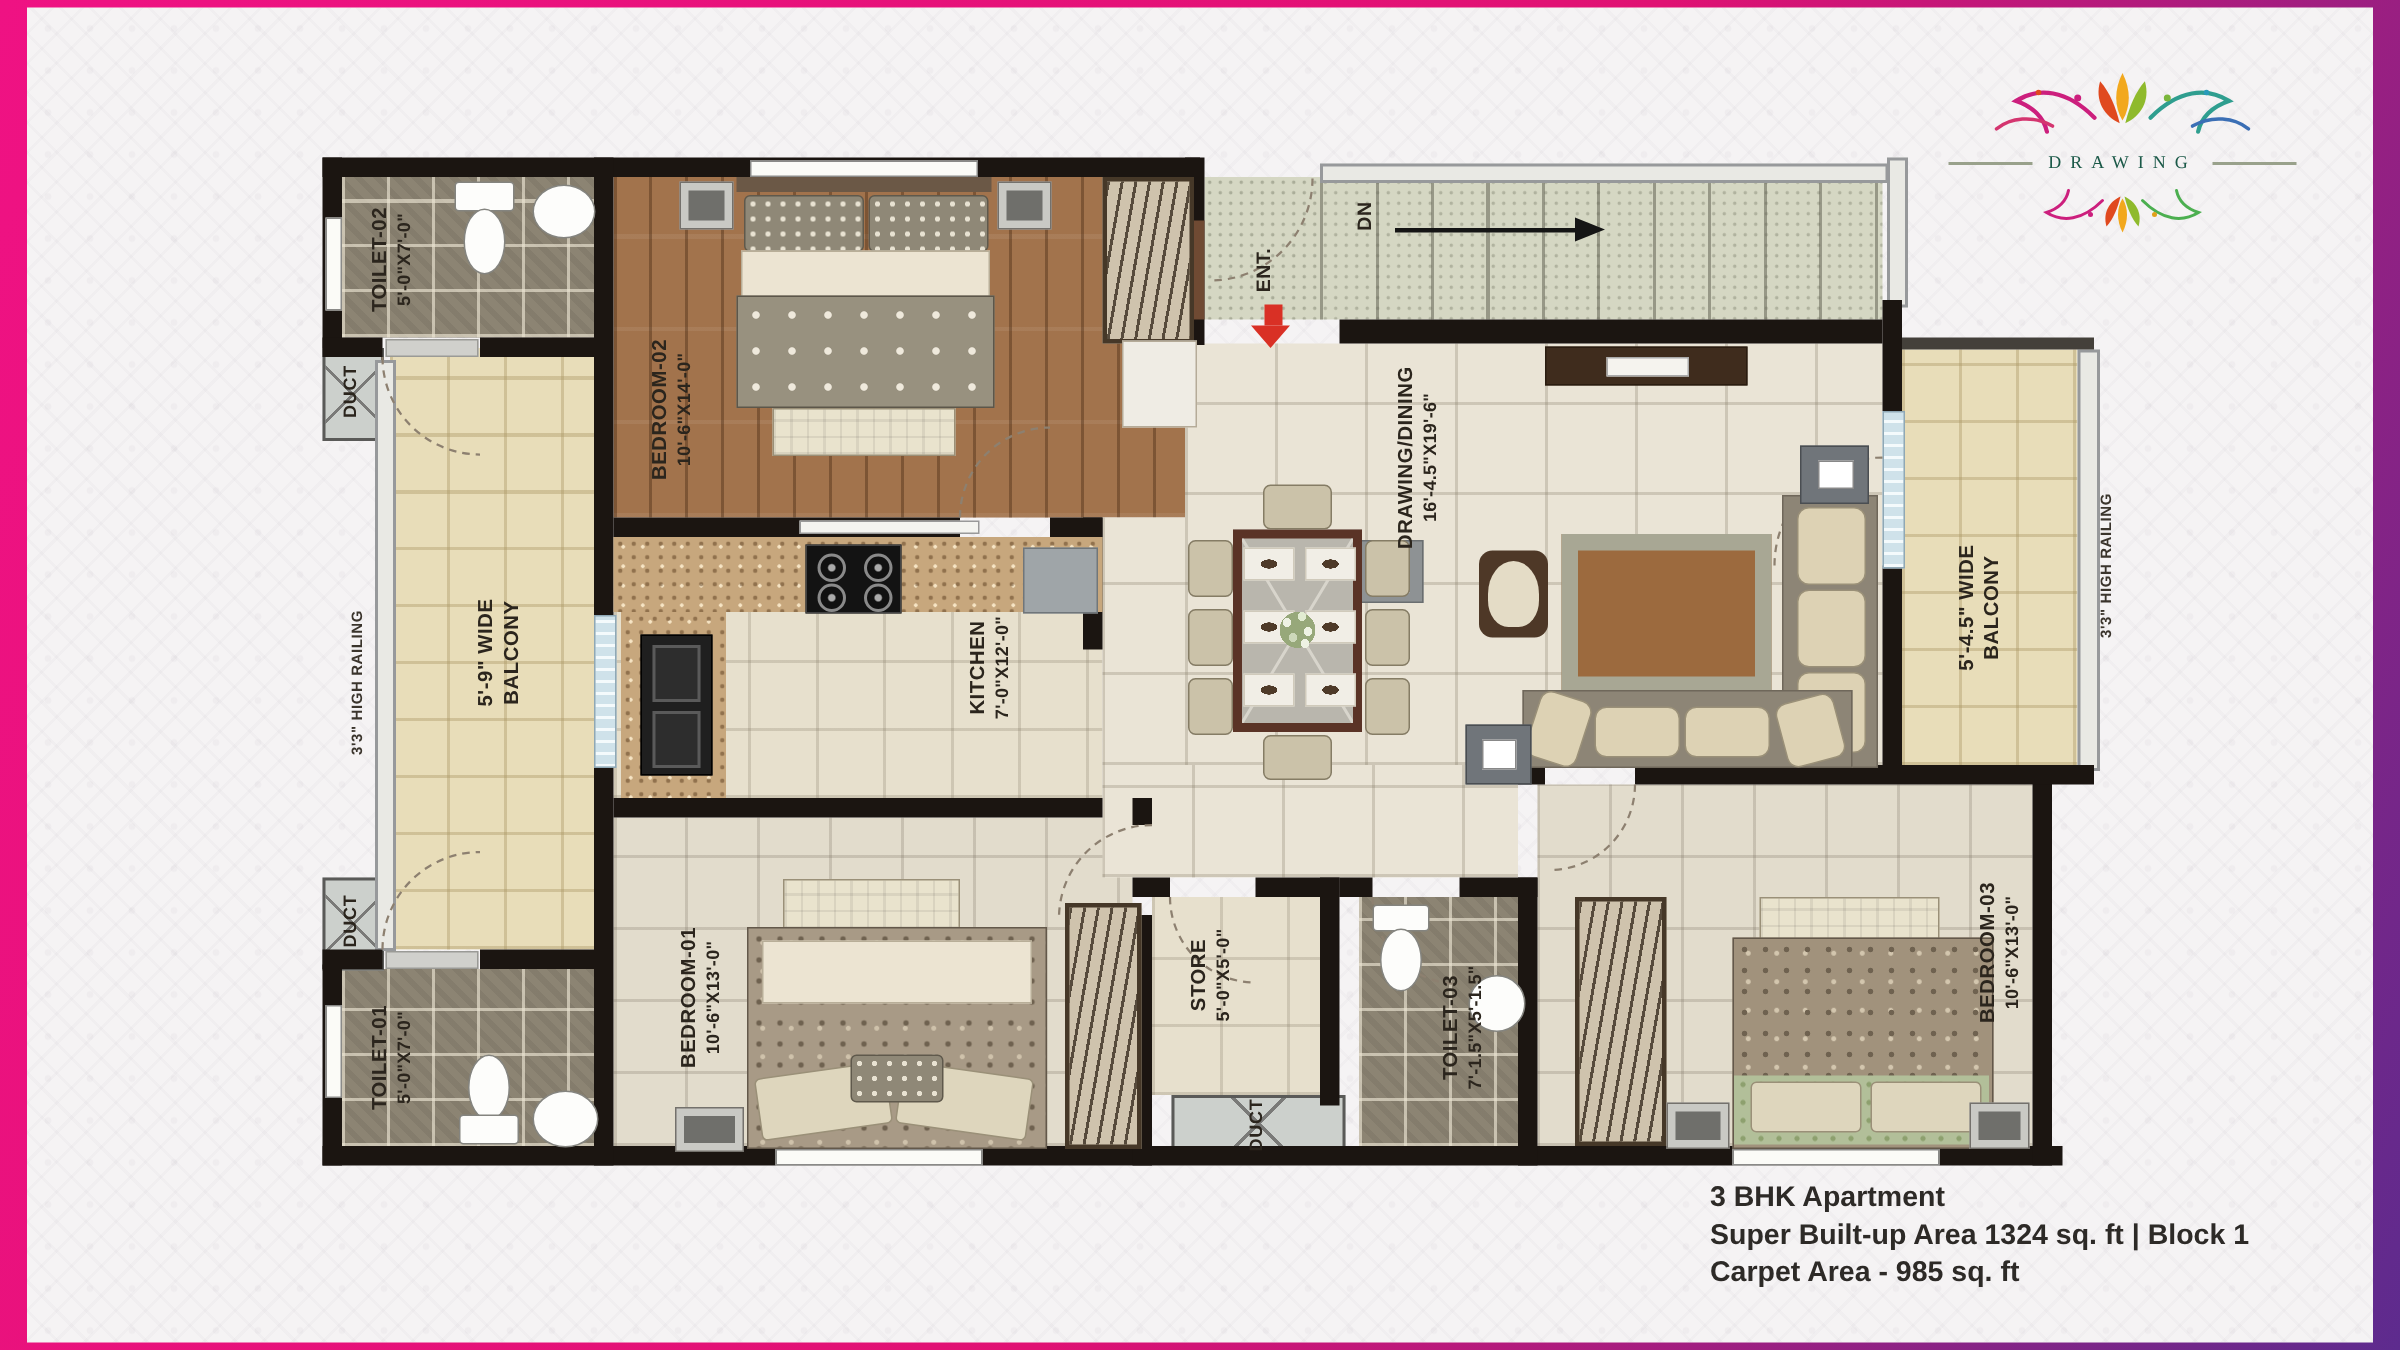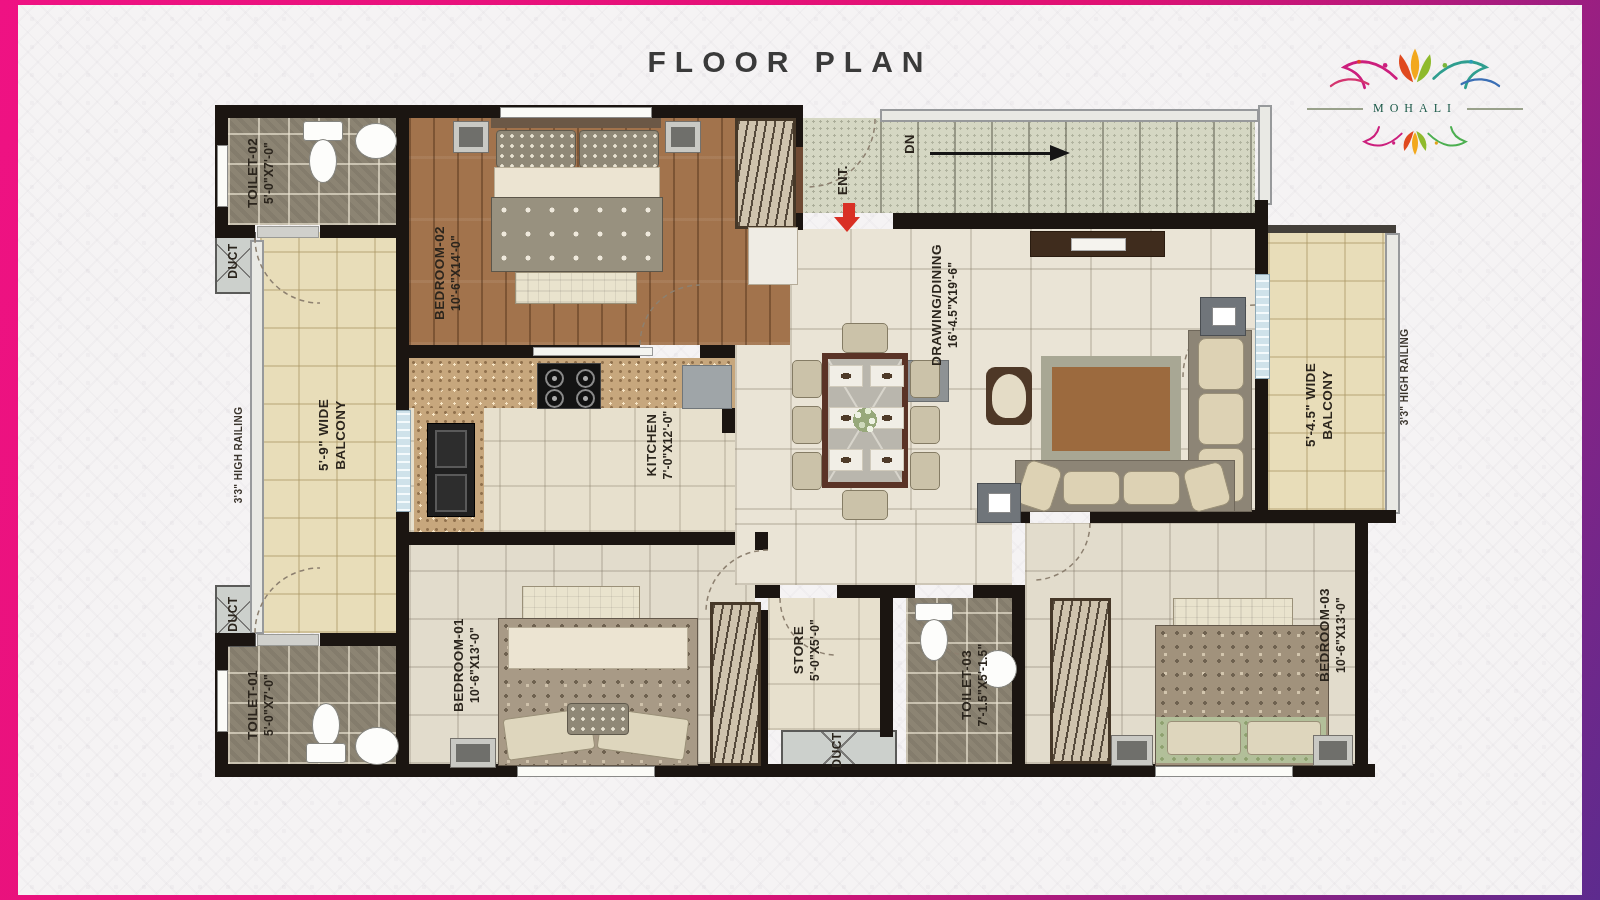--- a/index.html
+++ b/index.html
@@ -57,52 +57,56 @@
   .logo-city{font-size:12px;letter-spacing:6px;color:#1b5948;font-family:"Liberation Serif",serif;}
   .logo-line{width:56px;height:2px;background:#99a18b;}
   .burner{position:absolute;width:15px;height:15px;border-radius:50%;border:2px solid #8a8a8a;background:radial-gradient(#aaa 2px,#111 3px);}
 </style>
 </head>
 <body>
 
 <div class="frame">
 <div class="canvas">
 
-  <div class="a title" style="left:502px;top:40px;width:540px;">FLOOR PLAN</div>
 
   <div class="a" style="left:1247px;top:38px;width:300px;display:flex;flex-direction:column;align-items:center;">
     <svg width="230" height="56" viewBox="0 0 240 60">
       <path d="M120,6 C114,18 114,30 120,40 C126,30 126,18 120,6" fill="#f2a81d"></path>
       <path d="M104,12 C100,26 107,37 118,42 C115,30 111,20 104,12" fill="#e0491f"></path>
       <path d="M136,12 C140,26 133,37 122,42 C125,30 129,20 136,12" fill="#8fba2c"></path>
       <path d="M100,38 C80,18 60,16 44,26 C56,30 64,38 66,48" fill="none" stroke="#cc1f7d" stroke-width="3" stroke-linecap="round"></path>
       <path d="M70,44 C56,36 40,38 30,46" fill="none" stroke="#d4356f" stroke-width="2.5" stroke-linecap="round"></path>
       <path d="M140,38 C160,18 180,16 196,26 C184,30 176,38 174,48" fill="none" stroke="#2f9e8f" stroke-width="3" stroke-linecap="round"></path>
       <path d="M170,44 C184,36 200,38 210,46" fill="none" stroke="#3b6fb5" stroke-width="2.5" stroke-linecap="round"></path>
       <circle cx="88" cy="24" r="2.5" fill="#cc1f7d"></circle>
           <circle cx="60" cy="20" r="2" fill="#e0491f"></circle>
       <circle cx="152" cy="24" r="2.5" fill="#7ab53a"></circle>
           <circle cx="180" cy="20" r="2" fill="#2a9bba"></circle>
     </svg>
     <div style="display:flex;align-items:center;gap:10px;margin-top:2px;">
       <div class="logo-line"></div>
-      <div class="logo-city">MOHALI</div>
+      <div class="logo-city">DRAWING</div>
       <div class="logo-line"></div>
     </div>
     <svg width="160" height="42" viewBox="0 0 240 60" style="transform:scaleY(-1);margin-top:2px;">
       <path d="M120,6 C114,18 114,30 120,40 C126,30 126,18 120,6" fill="#f2a81d"></path>
       <path d="M104,12 C100,26 107,37 118,42 C115,30 111,20 104,12" fill="#e0491f"></path>
       <path d="M136,12 C140,26 133,37 122,42 C125,30 129,20 136,12" fill="#8fba2c"></path>
       <path d="M100,38 C80,18 60,16 44,26 C56,30 64,38 66,48" fill="none" stroke="#cc1f7d" stroke-width="3" stroke-linecap="round"></path>
       <path d="M140,38 C160,18 180,16 196,26 C184,30 176,38 174,48" fill="none" stroke="#4caf50" stroke-width="3" stroke-linecap="round"></path>
       <circle cx="88" cy="24" r="2.5" fill="#cc1f7d"></circle>
           <circle cx="152" cy="24" r="2.5" fill="#e0a11b"></circle>
     </svg>
   </div>
 
+  <div class="a info" style="left:1122px;top:781px;width:440px;">
+    <div>3 BHK Apartment</div>
+    <div>Super Built-up Area 1324 sq. ft | Block 1</div>
+    <div>Carpet Area - 985 sq. ft</div>
+  </div>
 
   <div class="a" style="left:197px;top:100px;width:1210px;height:680px;">
 
     <div class="a t-dark" style="left:13px;top:13px;width:168px;height:107px;"></div>
     <div class="a t-cream" style="left:45px;top:127px;width:136px;height:401px;"></div>
     <div class="a t-dark" style="left:13px;top:541px;width:168px;height:118px;"></div>
     <div class="a wood" style="left:194px;top:13px;width:381px;height:227px;"></div>
     <div class="a t-light" style="left:194px;top:253px;width:326px;height:174px;"></div>
     <div class="a t-light2" style="left:194px;top:440px;width:346px;height:219px;"></div>
     <div class="a speckle" style="left:588px;top:13px;width:77px;height:95px;"></div>

